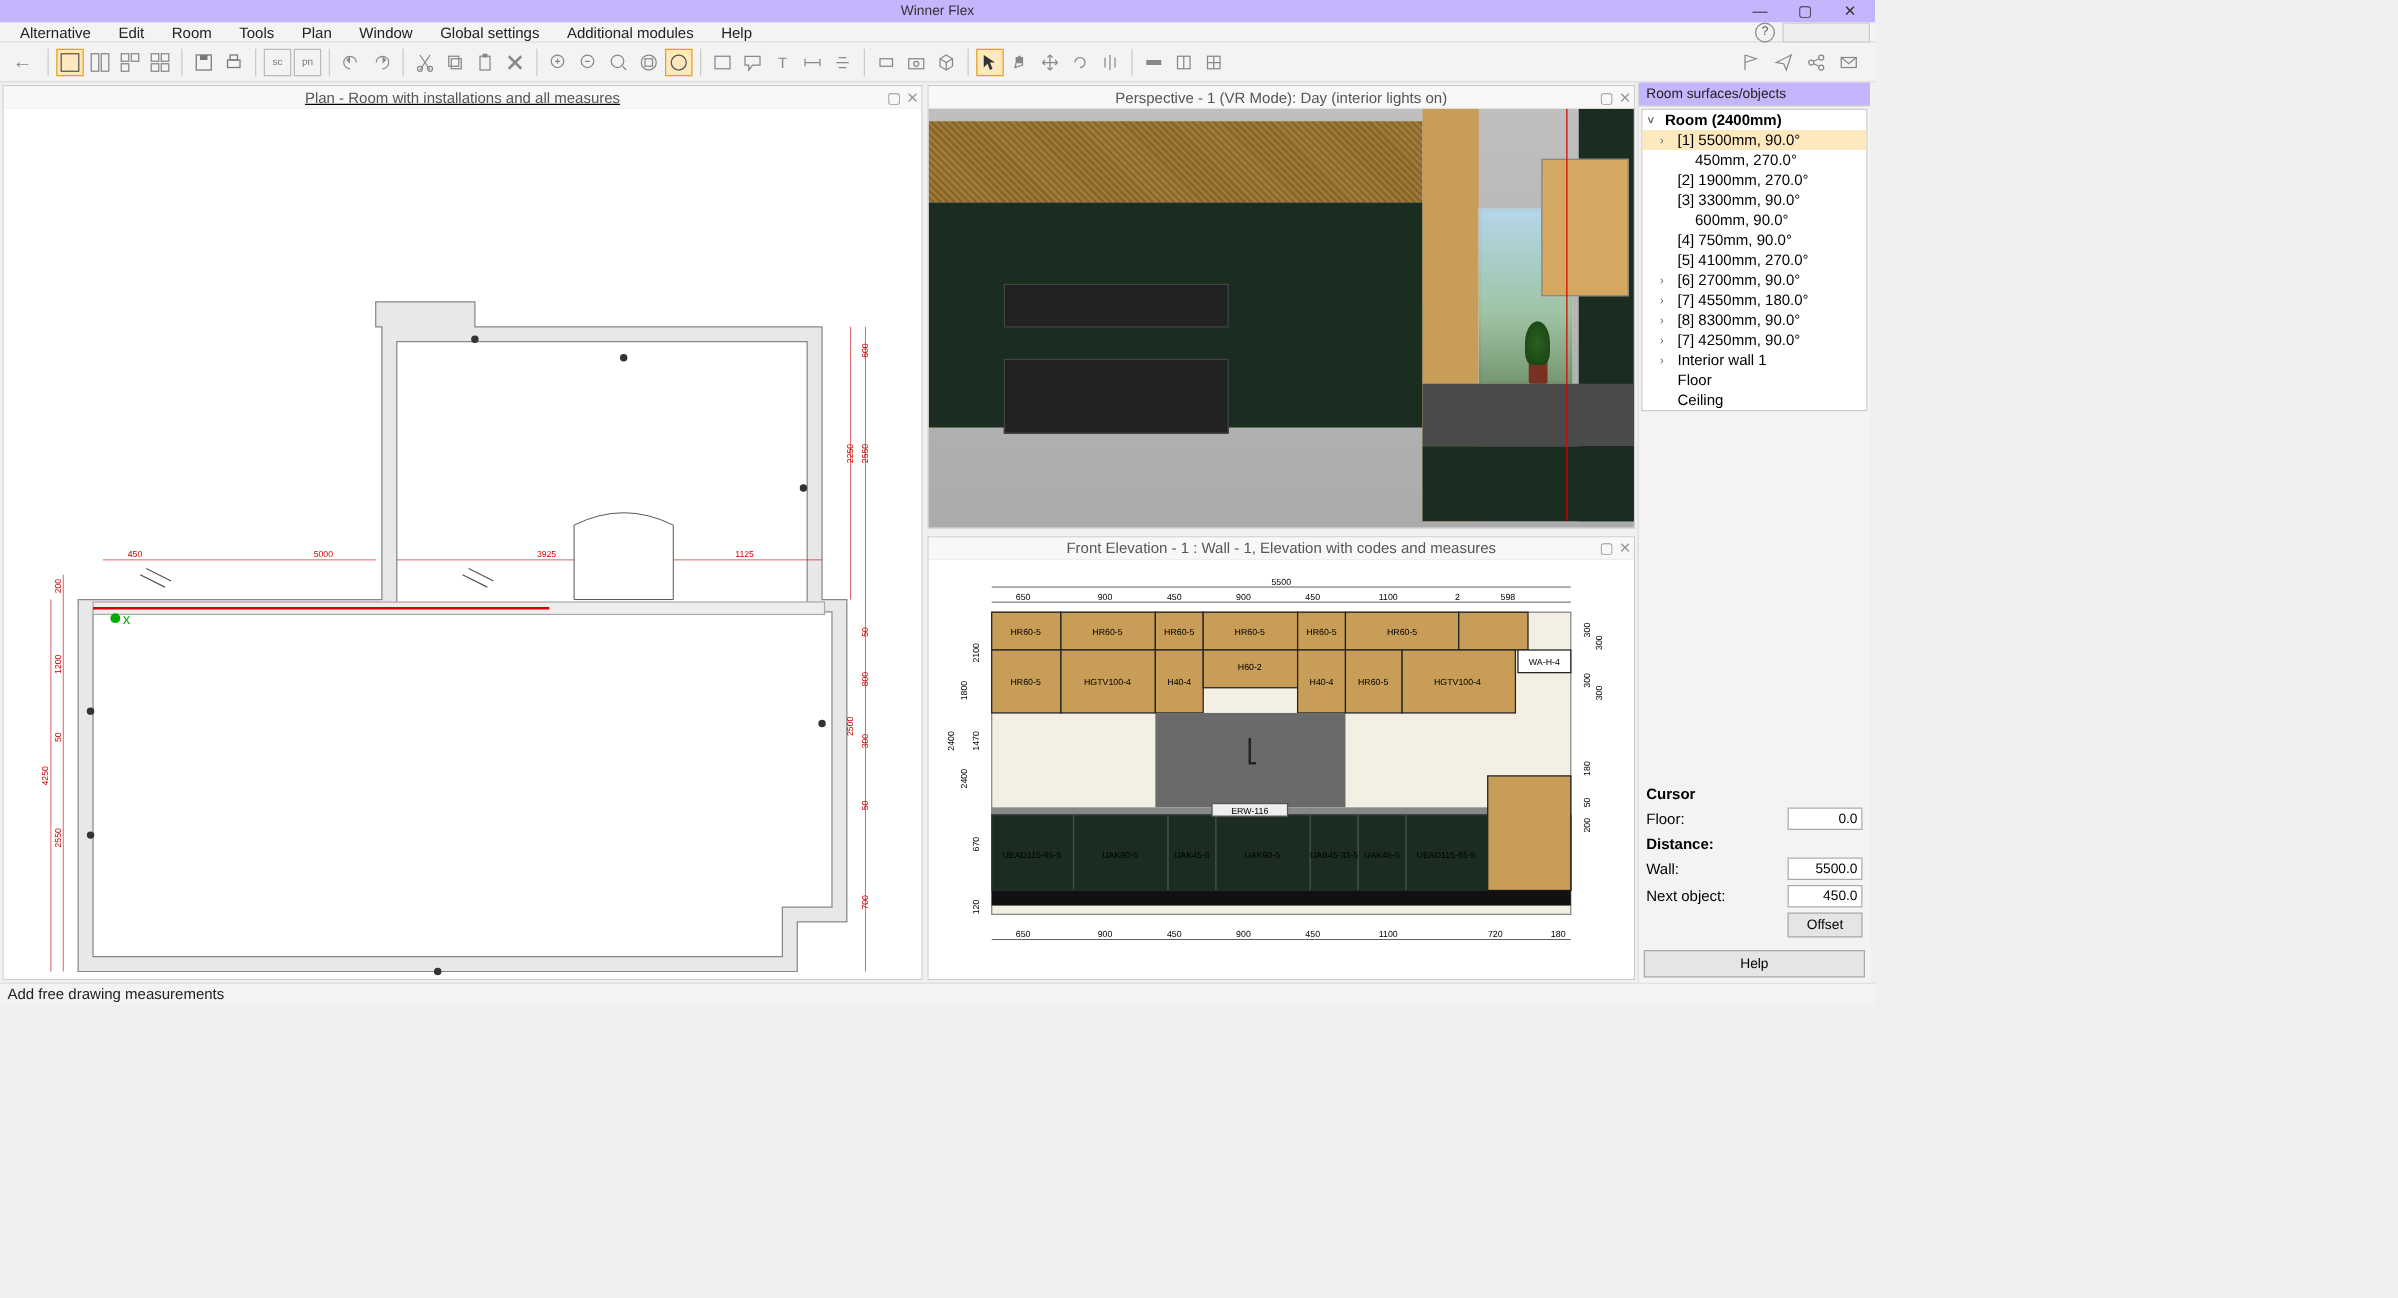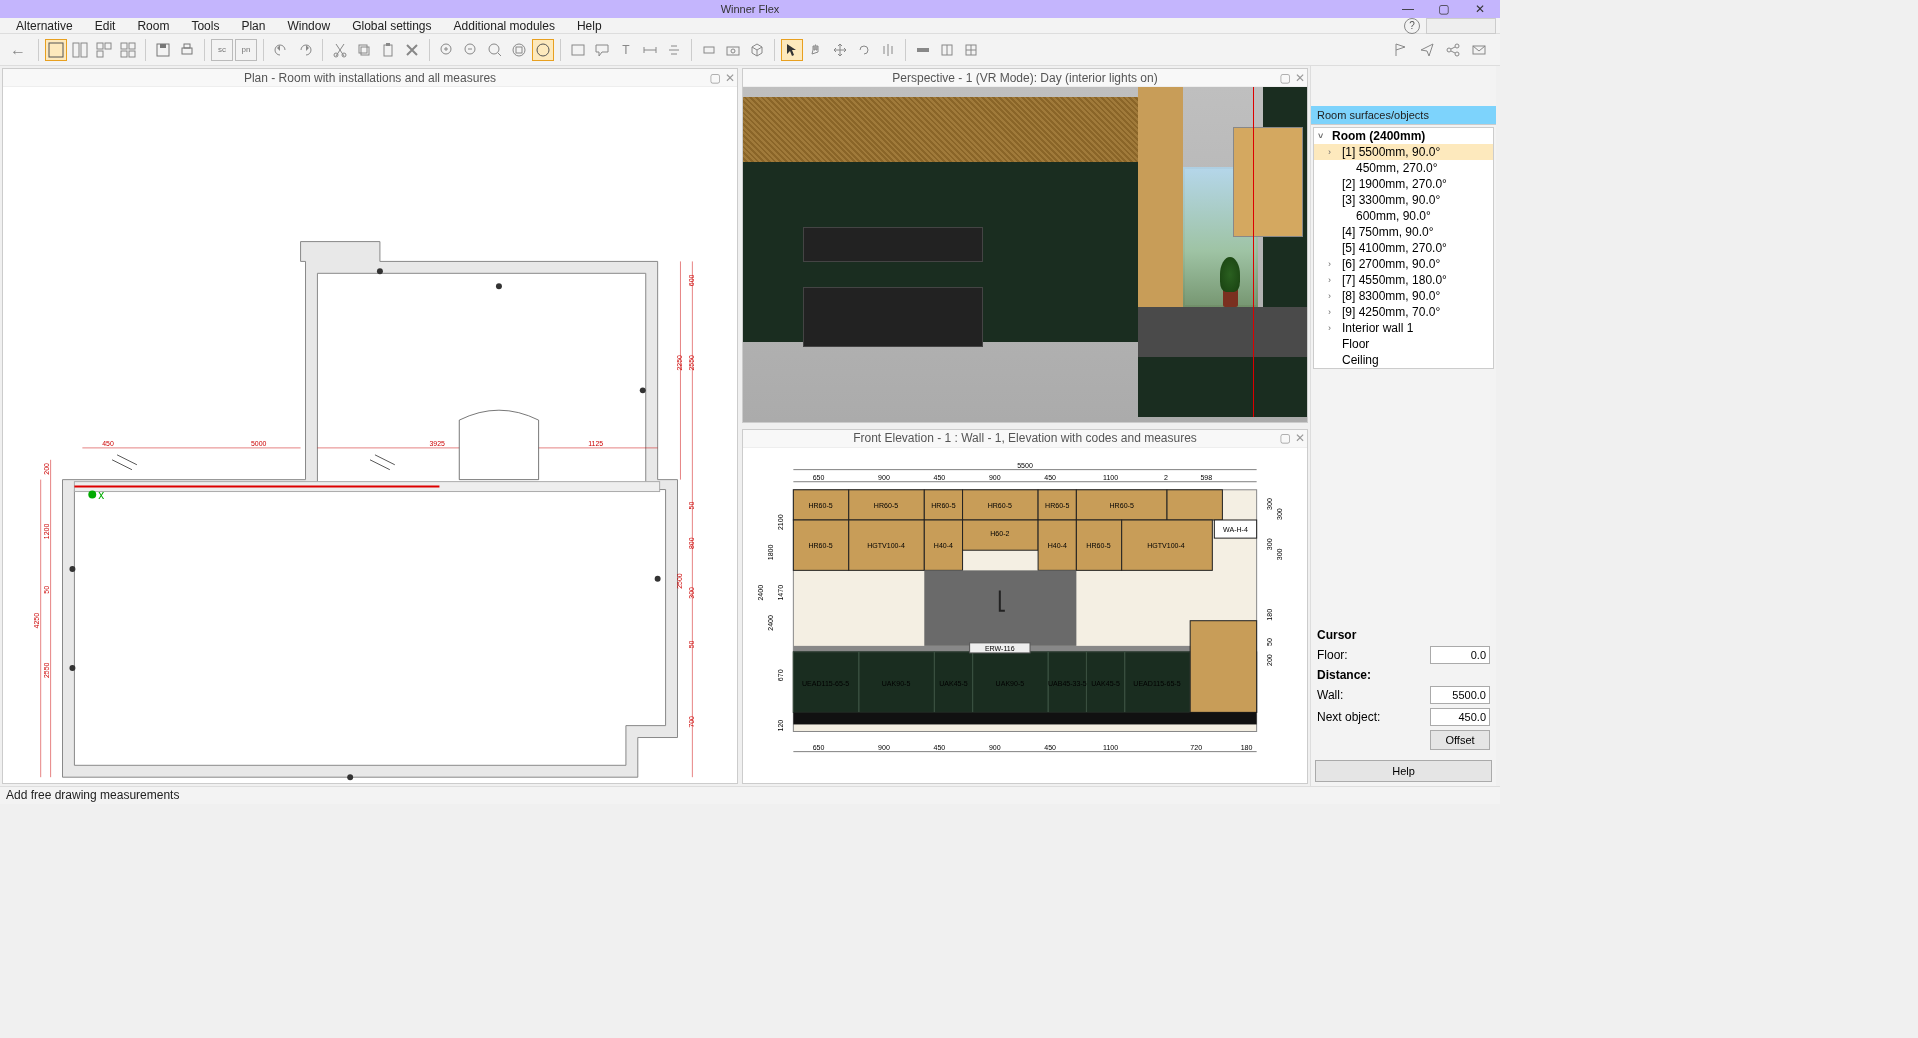--- a/index.html
+++ b/index.html
@@ -21,21 +21,21 @@
 .toolbar { background: #f3f3f3; height: 32px; display: flex; align-items: center; padding: 0 4px; gap: 2px; border-bottom: 1px solid #ddd; }
 .toolbar .sep { width: 1px; height: 22px; background: #ccc; margin: 0 4px; }
 .toolbar .tb-btn { width: 22px; height: 22px; display: flex; align-items: center; justify-content: center; border: 1px solid transparent; position: relative; }
 .toolbar .tb-btn.active { background: #fde9bd; border: 1px solid #e8a020; }
 .toolbar .tb-btn svg { width: 16px; height: 16px; }
 .toolbar .nav-arrow { font-size: 16px; color: #888; padding: 0 6px; }
 .toolbar .right-group { margin-left: auto; display: flex; gap: 4px; padding-right: 6px; }
 
 
 .workspace { display: flex; height: 720px; }
-.left-col { width: 740px; display: flex; flex-direction: column; }
+.left-col { width: 740px; display: flex; flex-direction: column; text-decoration: underline; }
 .mid-col { width: 570px; display: flex; flex-direction: column; gap: 2px; }
 .right-col { width: 186px; display: flex; flex-direction: column; border-left: 1px solid #ddd; background: #f3f3f3; }
 
 
 .panel { border: 1px solid #ccc; background: #fff; margin: 2px; display: flex; flex-direction: column; }
 .panel-title { background: #f8f8f8; height: 18px; display: flex; align-items: center; justify-content: center; font-size: 10px; color: #555; position: relative; border-bottom: 1px solid #eee; }
 .panel-title .ctrls { position: absolute; right: 2px; display: flex; gap: 4px; color: #999; font-size: 10px; }
 .panel-body { flex: 1; position: relative; overflow: hidden; background: #fff; }
 
 .left-col .panel { flex: 1; }
@@ -49,21 +49,21 @@
 .persp { width: 100%; height: 100%; background: linear-gradient(#bfbfbf 0%, #ababab 100%); position: relative; }
 .persp .wall { position: absolute; background: #1a2d20; }
 .persp .wicker { position: absolute; background: repeating-linear-gradient(45deg,#a07a3a,#a07a3a 2px,#8a6528 2px,#8a6528 4px); }
 .persp .window { position: absolute; background: #e8f0f5; border: 2px solid #ccc; }
 .persp .counter { position: absolute; background: #555; }
 
 
 .elev-svg { width: 100%; height: 100%; }
 
 
-.right-header { background: #7dd3fc; padding: 3px 6px; font-size: 11px; color: #222; border-bottom: 1px solid #ccc; margin-top: 40px; }
+.right-header { background: #c4b5fd; padding: 3px 6px; font-size: 11px; color: #222; border-bottom: 1px solid #ccc; }
 .tree { background: #fff; border: 1px solid #ccc; margin: 2px; font-size: 11px; flex-shrink: 0; }
 .tree-row { padding: 1px 4px; display: flex; align-items: center; gap: 4px; white-space: nowrap; }
 .tree-row.sel { background: #fde9bd; }
 .tree-row .chev { width: 10px; display: inline-block; color: #666; font-size: 9px; }
 .tree-row.lvl1 { padding-left: 14px; }
 .tree-row.lvl2 { padding-left: 28px; }
 .tree-row.bold { font-weight: bold; }
 
 .cursor-panel { margin-top: auto; padding: 6px; font-size: 11px; }
 .cursor-panel .hdr { font-weight: bold; margin-bottom: 4px; }
@@ -618,21 +618,21 @@
           <div class="tree-row lvl1">
             <span class="chev">›</span>
             <span>[7]   4550mm, 180.0°</span>
           </div>
           <div class="tree-row lvl1">
             <span class="chev">›</span>
             <span>[8]   8300mm, 90.0°</span>
           </div>
           <div class="tree-row lvl1">
             <span class="chev">›</span>
-            <span>[9]   4250mm, 70.0°</span>
+            <span>[7]   4250mm, 90.0°</span>
           </div>
           <div class="tree-row lvl1">
             <span class="chev">›</span>
             <span>Interior wall 1</span>
           </div>
           <div class="tree-row lvl1">
             <span class="chev"></span>
             <span>Floor</span>
           </div>
           <div class="tree-row lvl1">

